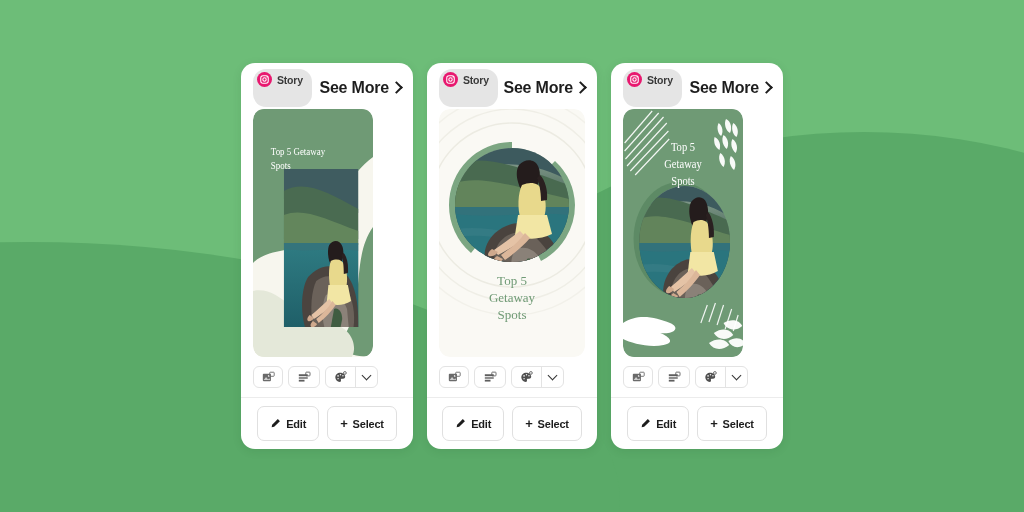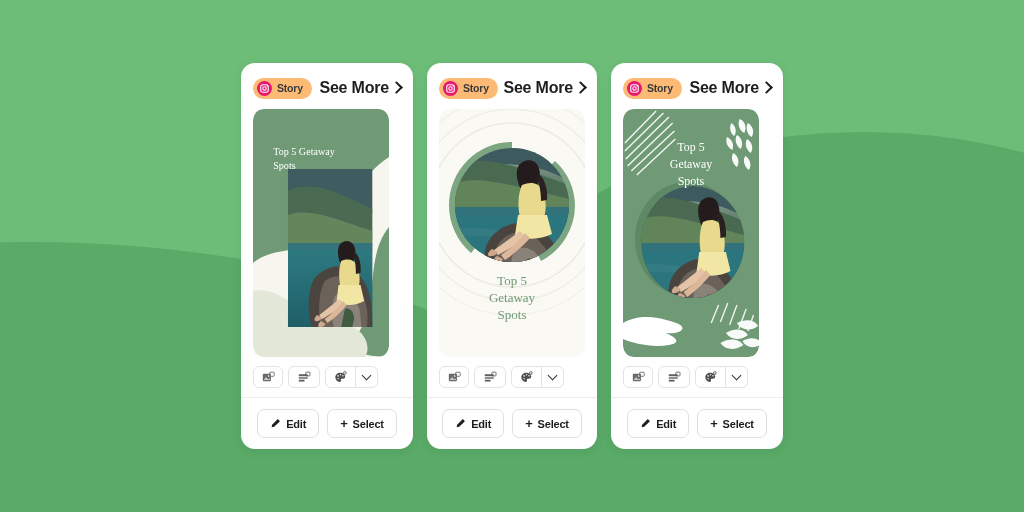--- a/index.html
+++ b/index.html
@@ -68,23 +68,23 @@
     display: flex;
     align-items: center;
     justify-content: space-between;
     height: 26px;
     flex: none;
   }
   .story-chip {
     display: flex;
     align-items: center;
     gap: 5px;
-    background: #fdba74;
+    background: #e5e5e5;
     border-radius: 13px;
-    padding: 3px 9px 3px 4px;
+    padding: 3px 9px 20px 4px;
   }
   .ig-icon {
     width: 15px; height: 15px;
     flex: none;
     display: block;
   }
   .story-label {
     font-size: 10.5px;
     font-weight: 700;
     color: #3a3a3a;
@@ -106,21 +106,21 @@
     width: 9px; height: 9px;
     border-right: 2px solid #1d1d1d;
     border-bottom: 2px solid #1d1d1d;
     transform: rotate(-45deg);
     margin-bottom: 1px;
   }
 
   
   .poster {
     margin-top: 8px;
-    width: 136px;
+    width: 120px;
     height: 248px;
     border-radius: 11px;
     overflow: hidden;
     position: relative;
     flex: none;
   }
   .card-2 .poster { width: 146px; }
 
   .poster-svg { display: block; width: 100%; height: 100%; }
 
@@ -177,21 +177,21 @@
 
   
   .action-row {
     display: flex;
     align-items: center;
     justify-content: center;
     gap: 8px;
     flex: 1;
   }
   .action-btn {
-    height: 29px;
+    height: 35px;
     border: 1px solid #e0e0e0;
     border-radius: 7px;
     background: #fff;
     display: flex;
     align-items: center;
     justify-content: center;
     gap: 5px;
     padding: 0 12px;
     cursor: pointer;
     font-size: 11px;

